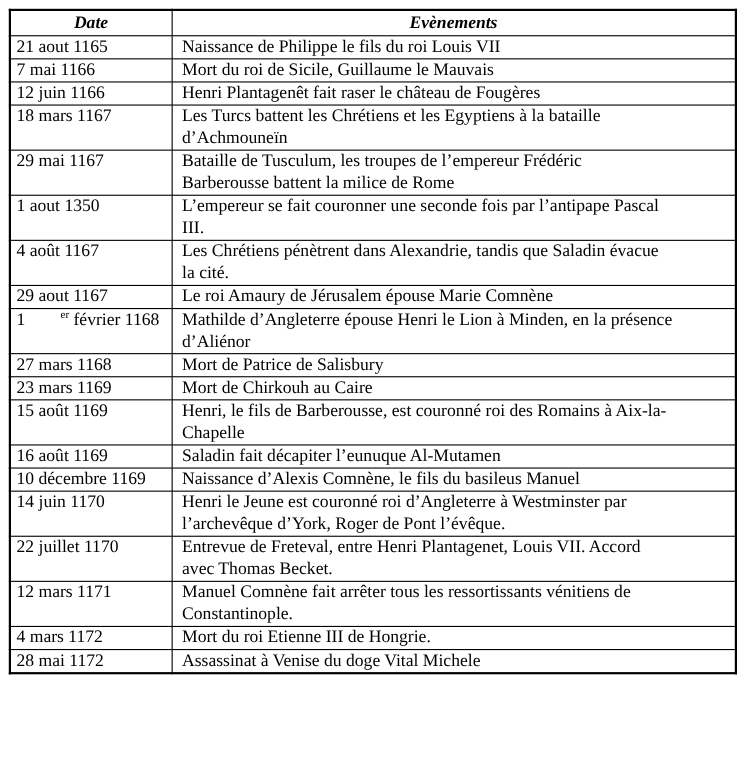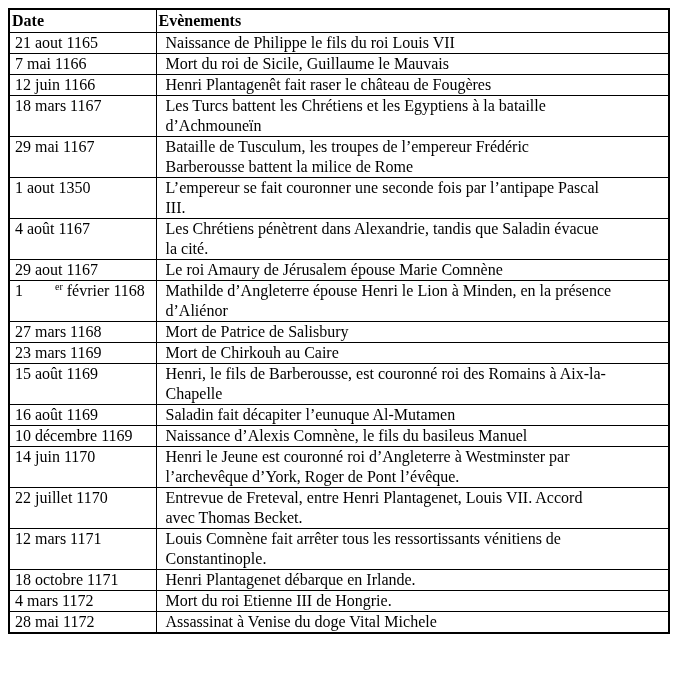--- a/index.html
+++ b/index.html
@@ -26,22 +26,23 @@
   col.col-event { width: 513px; }
   th, td {
     border: 1px solid #000000;
     font-size: 16px;
     line-height: 20px;
     vertical-align: top;
     overflow: hidden;
   }
   th {
     font-weight: bold;
-    text-align: left;
+    text-align: center;
     padding: 1px 2px;
+    font-style: italic;
   }
   td.date-cell {
     padding: 0 2px 0 5px;
     white-space: nowrap;
   }
   td.event-cell {
     padding: 0 4px 0 9px;
     white-space: pre-wrap;
   }
   sup {
@@ -134,26 +135,22 @@
           <td class="event-cell">Henri le Jeune est couronné roi d’Angleterre à Westminster par
 l’archevêque d’York, Roger de Pont l’évêque.</td>
         </tr>
         <tr>
           <td class="date-cell">22 juillet 1170</td>
           <td class="event-cell">Entrevue de Freteval, entre Henri Plantagenet, Louis VII. Accord
 avec Thomas Becket.</td>
         </tr>
         <tr>
           <td class="date-cell">12 mars 1171</td>
-          <td class="event-cell">Louis Comnène fait arrêter tous les ressortissants vénitiens de
+          <td class="event-cell">Manuel Comnène fait arrêter tous les ressortissants vénitiens de
 Constantinople.</td>
-        </tr>
-        <tr>
-          <td class="date-cell">18 octobre 1171</td>
-          <td class="event-cell">Henri Plantagenet débarque en Irlande.</td>
         </tr>
         <tr>
           <td class="date-cell">4 mars 1172</td>
           <td class="event-cell">Mort du roi Etienne III de Hongrie.</td>
         </tr>
         <tr>
           <td class="date-cell">28 mai 1172</td>
           <td class="event-cell">Assassinat à Venise du doge Vital Michele</td>
         </tr>
       </tbody>

